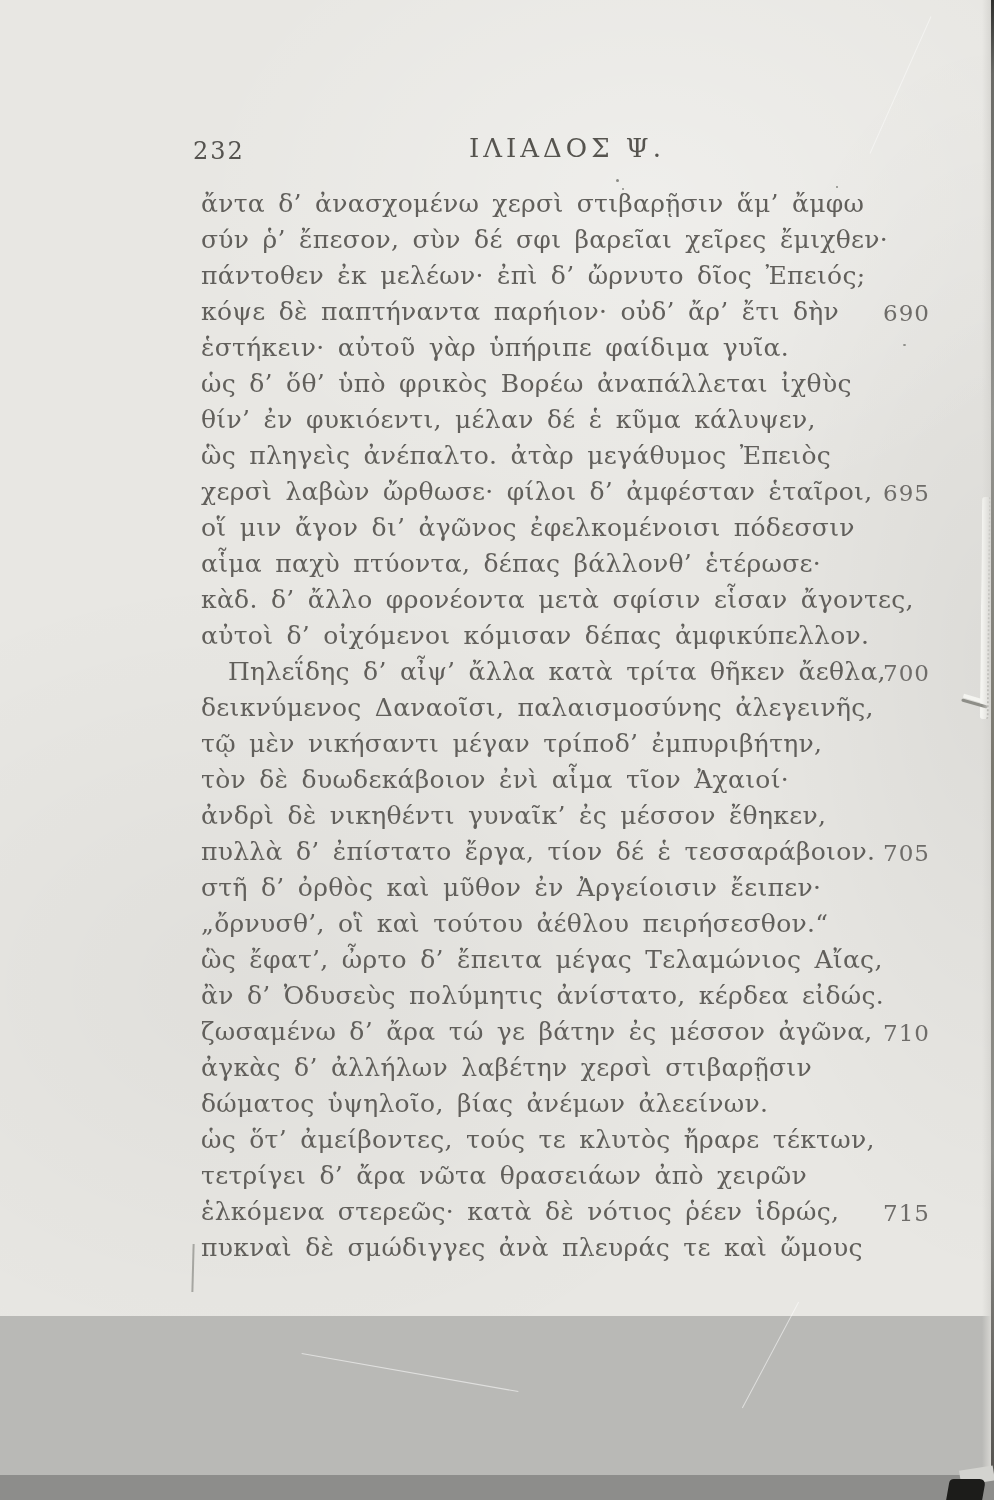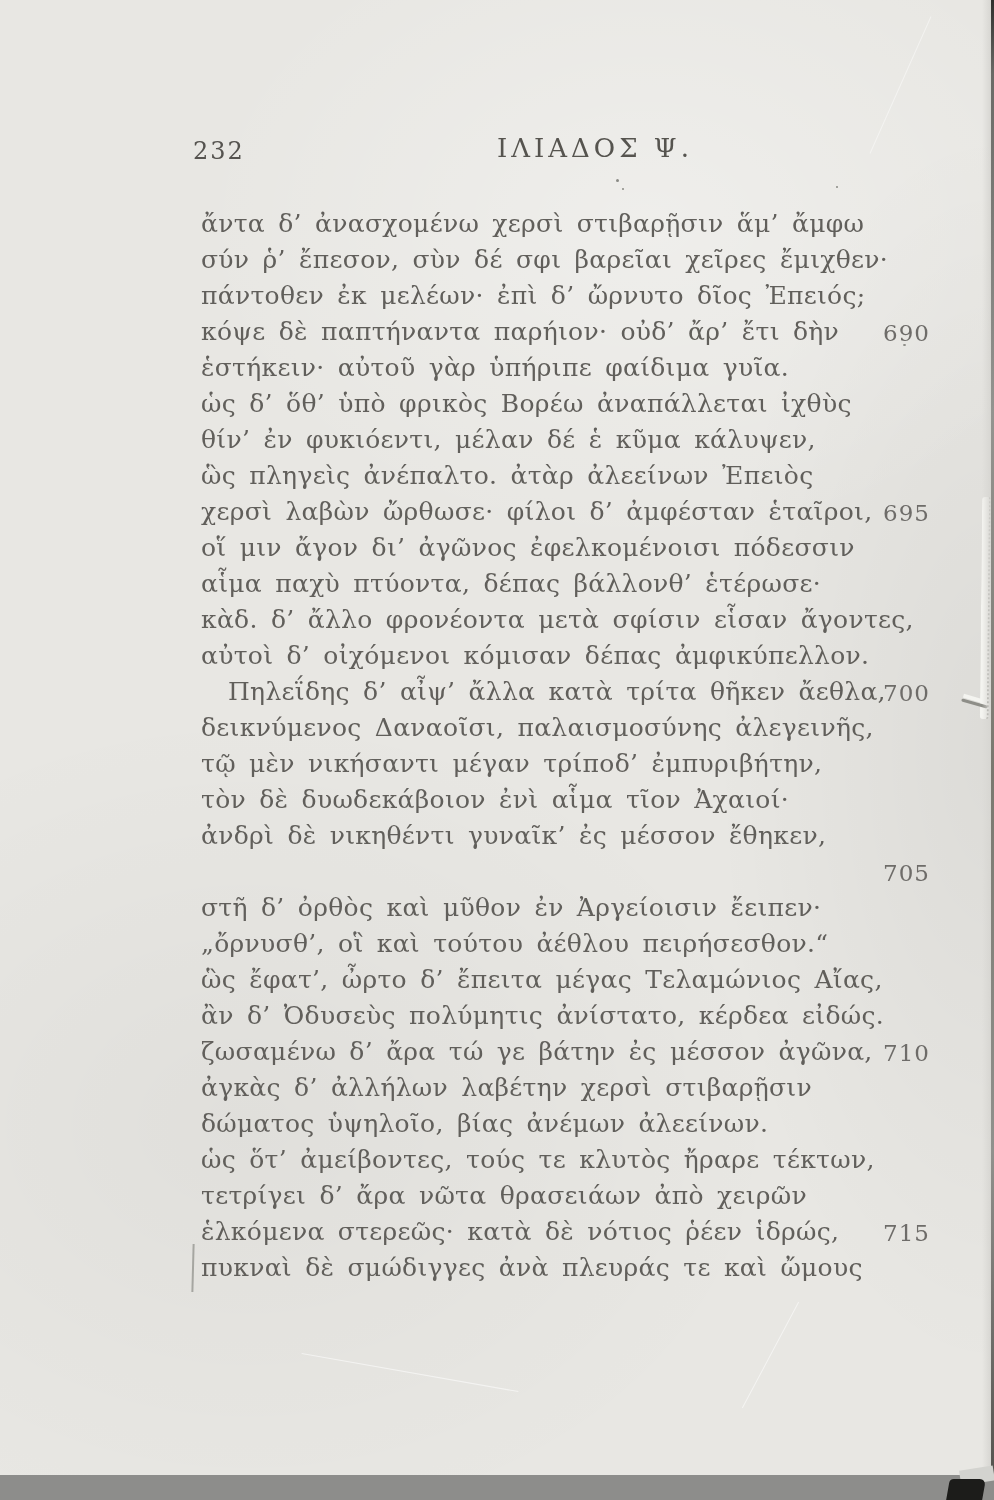--- a/index.html
+++ b/index.html
@@ -2,37 +2,37 @@
 <html><head>
 <meta charset="utf-8">
 <style>
   html,body{margin:0;padding:0;}
   body{
     width:994px;height:1500px;position:relative;overflow:hidden;
     background:#b9b9b6;
     font-family:"DejaVu Serif", serif;
   }
   .page{
-    position:absolute;left:0;top:0;width:994px;height:1500px;
+    position:absolute;left:0;top:0;width:994px;height:1316px;
     background:
       radial-gradient(ellipse 700px 500px at 65% 15%, rgba(255,255,255,.30), transparent 65%),
       radial-gradient(ellipse 900px 700px at 25% 75%, rgba(0,0,0,.035), transparent 60%),
       radial-gradient(ellipse 400px 900px at 100% 50%, rgba(0,0,0,.05), transparent 70%),
       #e8e7e3;
   }
   .page-number{
     position:absolute;left:193px;top:137px;
     font-size:24px;color:#55534f;letter-spacing:2px;
   }
   .header-title{
     position:absolute;left:469px;top:133px;
-    font-size:26px;color:#56544f;letter-spacing:4px;white-space:nowrap;margin-left:28px;
+    font-size:26px;color:#56544f;letter-spacing:4px;white-space:nowrap;
   }
   .verses{
-    position:absolute;left:201px;top:206px;width:770px;
+    position:absolute;left:201px;top:186px;width:770px;
     font-size:25px;line-height:36px;color:#615f5b;
     word-spacing:5px;letter-spacing:.3px;
   }
   .vline{height:36px;white-space:nowrap;position:relative;}
   .vline.indent{text-indent:27px;}
   .vnum{
     position:absolute;left:682px;top:1px;
     font-size:23px;color:#6e6c69;letter-spacing:1px;text-indent:0;
   }
   
@@ -66,32 +66,32 @@
   <div class="header-title">ΙΛΙΑΔΟΣ Ψ.</div>
 
   <div class="verses">
     <div class="vline"><span class="vtext">ἄντα δ’ ἀνασχομένω χερσὶ στιβαρῇσιν ἅμ’ ἄμφω</span><span class="vnum"></span></div>
     <div class="vline"><span class="vtext">σύν ῥ’ ἔπεσον, σὺν δέ σφι βαρεῖαι χεῖρες ἔμιχθεν·</span><span class="vnum"></span></div>
     <div class="vline"><span class="vtext">πάντοθεν ἐκ μελέων· ἐπὶ δ’ ὤρνυτο δῖος Ἐπειός;</span><span class="vnum"></span></div>
     <div class="vline"><span class="vtext">κόψε δὲ παπτήναντα παρήιον· οὐδ’ ἄρ’ ἔτι δὴν</span><span class="vnum">690</span></div>
     <div class="vline"><span class="vtext">ἑστήκειν· αὐτοῦ γὰρ ὑπήριπε φαίδιμα γυῖα.</span><span class="vnum"></span></div>
     <div class="vline"><span class="vtext">ὡς δ’ ὅθ’ ὑπὸ φρικὸς Βορέω ἀναπάλλεται ἰχθὺς</span><span class="vnum"></span></div>
     <div class="vline"><span class="vtext">θίν’ ἐν φυκιόεντι, μέλαν δέ ἑ κῦμα κάλυψεν,</span><span class="vnum"></span></div>
-    <div class="vline"><span class="vtext">ὣς πληγεὶς ἀνέπαλτο. ἀτὰρ ἀλεείνων Ἐπειὸς</span><span class="vnum"></span></div>
+    <div class="vline"><span class="vtext">ὣς πληγεὶς ἀνέπαλτο. ἀτὰρ μεγάθυμος Ἐπειὸς</span><span class="vnum"></span></div>
     <div class="vline"><span class="vtext">χερσὶ λαβὼν ὤρθωσε· φίλοι δ’ ἀμφέσταν ἑταῖροι,</span><span class="vnum">695</span></div>
     <div class="vline"><span class="vtext">οἵ μιν ἄγον δι’ ἀγῶνος ἐφελκομένοισι πόδεσσιν</span><span class="vnum"></span></div>
     <div class="vline"><span class="vtext">αἷμα παχὺ πτύοντα, δέπας βάλλονθ’ ἑτέρωσε·</span><span class="vnum"></span></div>
     <div class="vline"><span class="vtext">κὰδ. δ’ ἄλλο φρονέοντα μετὰ σφίσιν εἷσαν ἄγοντες,</span><span class="vnum"></span></div>
     <div class="vline"><span class="vtext">αὐτοὶ δ’ οἰχόμενοι κόμισαν δέπας ἀμφικύπελλον.</span><span class="vnum"></span></div>
     <div class="vline indent"><span class="vtext">Πηλεΐδης δ’ αἶψ’ ἄλλα κατὰ τρίτα θῆκεν ἄεθλα,</span><span class="vnum">700</span></div>
     <div class="vline"><span class="vtext">δεικνύμενος Δαναοῖσι, παλαισμοσύνης ἀλεγεινῆς,</span><span class="vnum"></span></div>
     <div class="vline"><span class="vtext">τῷ μὲν νικήσαντι μέγαν τρίποδ’ ἐμπυριβήτην,</span><span class="vnum"></span></div>
     <div class="vline"><span class="vtext">τὸν δὲ δυωδεκάβοιον ἐνὶ αἷμα τῖον Ἀχαιοί·</span><span class="vnum"></span></div>
     <div class="vline"><span class="vtext">ἀνδρὶ δὲ νικηθέντι γυναῖκ’ ἐς μέσσον ἔθηκεν,</span><span class="vnum"></span></div>
-    <div class="vline"><span class="vnum">705</span></div>
+    <div class="vline"><span class="vtext">πυλλὰ δ’ ἐπίστατο ἔργα, τίον δέ ἑ τεσσαράβοιον.</span><span class="vnum">705</span></div>
     <div class="vline"><span class="vtext">στῆ δ’ ὀρθὸς καὶ μῦθον ἐν Ἀργείοισιν ἔειπεν·</span><span class="vnum"></span></div>
     <div class="vline"><span class="vtext">„ὄρνυσθ’, οἳ καὶ τούτου ἀέθλου πειρήσεσθον.“</span><span class="vnum"></span></div>
     <div class="vline"><span class="vtext">ὣς ἔφατ’, ὦρτο δ’ ἔπειτα μέγας Τελαμώνιος Αἴας,</span><span class="vnum"></span></div>
     <div class="vline"><span class="vtext">ἂν δ’ Ὀδυσεὺς πολύμητις ἀνίστατο, κέρδεα εἰδώς.</span><span class="vnum"></span></div>
     <div class="vline"><span class="vtext">ζωσαμένω δ’ ἄρα τώ γε βάτην ἐς μέσσον ἀγῶνα,</span><span class="vnum">710</span></div>
     <div class="vline"><span class="vtext">ἀγκὰς δ’ ἀλλήλων λαβέτην χερσὶ στιβαρῇσιν</span><span class="vnum"></span></div>
     <div class="vline"><span class="vtext">δώματος ὑψηλοῖο, βίας ἀνέμων ἀλεείνων.</span><span class="vnum"></span></div>
     <div class="vline"><span class="vtext">ὡς ὅτ’ ἀμείβοντες, τούς τε κλυτὸς ἤραρε τέκτων,</span><span class="vnum"></span></div>
     <div class="vline"><span class="vtext">τετρίγει δ’ ἄρα νῶτα θρασειάων ἀπὸ χειρῶν</span><span class="vnum"></span></div>
     <div class="vline"><span class="vtext">ἑλκόμενα στερεῶς· κατὰ δὲ νότιος ῥέεν ἱδρώς,</span><span class="vnum">715</span></div>

